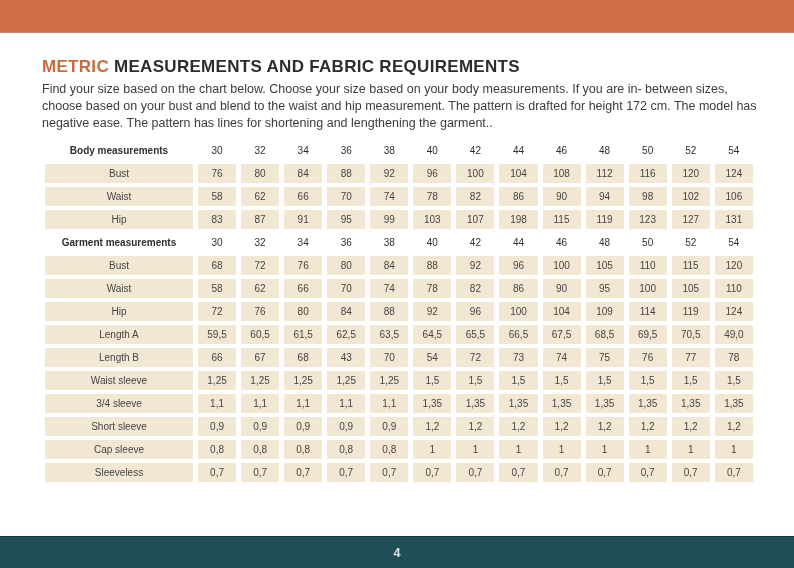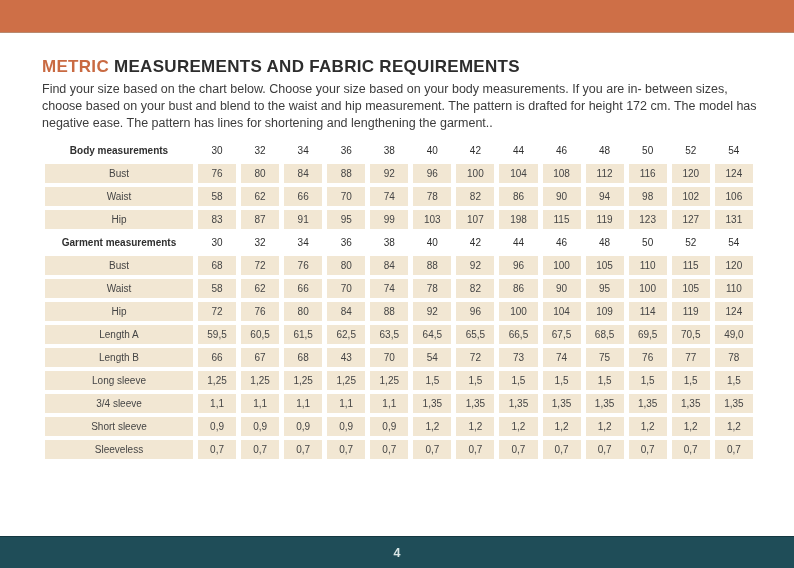--- a/index.html
+++ b/index.html
@@ -248,21 +248,21 @@
           <td class="beige">54</td>
           <td class="beige">72</td>
           <td class="beige">73</td>
           <td class="beige">74</td>
           <td class="beige">75</td>
           <td class="beige">76</td>
           <td class="beige">77</td>
           <td class="beige">78</td>
         </tr>
         <tr>
-          <td class="beige label">Long sleeve</td>
+          <td class="beige label">Waist sleeve</td>
           <td class="beige">1,25</td>
           <td class="beige">1,25</td>
           <td class="beige">1,25</td>
           <td class="beige">1,25</td>
           <td class="beige">1,25</td>
           <td class="beige">1,5</td>
           <td class="beige">1,5</td>
           <td class="beige">1,5</td>
           <td class="beige">1,5</td>
           <td class="beige">1,5</td>
@@ -294,20 +294,36 @@
           <td class="beige">0,9</td>
           <td class="beige">0,9</td>
           <td class="beige">1,2</td>
           <td class="beige">1,2</td>
           <td class="beige">1,2</td>
           <td class="beige">1,2</td>
           <td class="beige">1,2</td>
           <td class="beige">1,2</td>
           <td class="beige">1,2</td>
           <td class="beige">1,2</td>
+        </tr>
+        <tr>
+          <td class="beige label">Cap sleeve</td>
+          <td class="beige">0,8</td>
+          <td class="beige">0,8</td>
+          <td class="beige">0,8</td>
+          <td class="beige">0,8</td>
+          <td class="beige">0,8</td>
+          <td class="beige">1</td>
+          <td class="beige">1</td>
+          <td class="beige">1</td>
+          <td class="beige">1</td>
+          <td class="beige">1</td>
+          <td class="beige">1</td>
+          <td class="beige">1</td>
+          <td class="beige">1</td>
         </tr>
         <tr>
           <td class="beige label">Sleeveless</td>
           <td class="beige">0,7</td>
           <td class="beige">0,7</td>
           <td class="beige">0,7</td>
           <td class="beige">0,7</td>
           <td class="beige">0,7</td>
           <td class="beige">0,7</td>
           <td class="beige">0,7</td>

